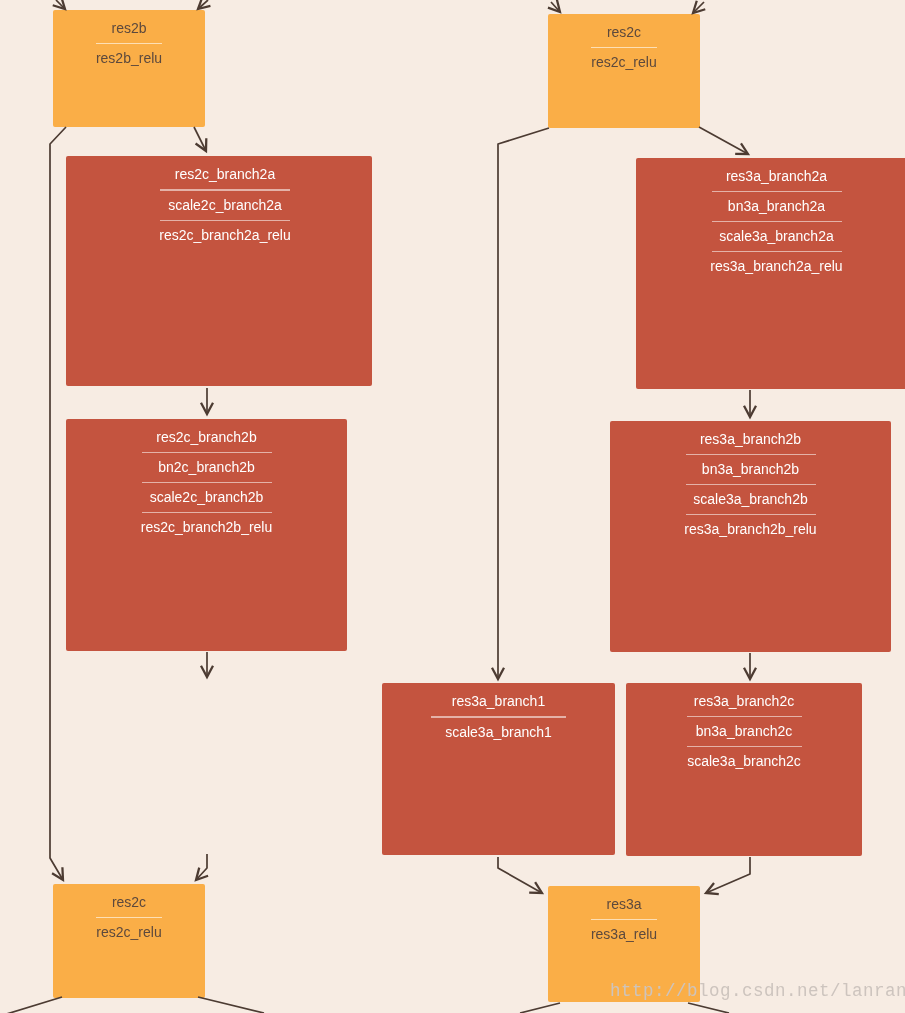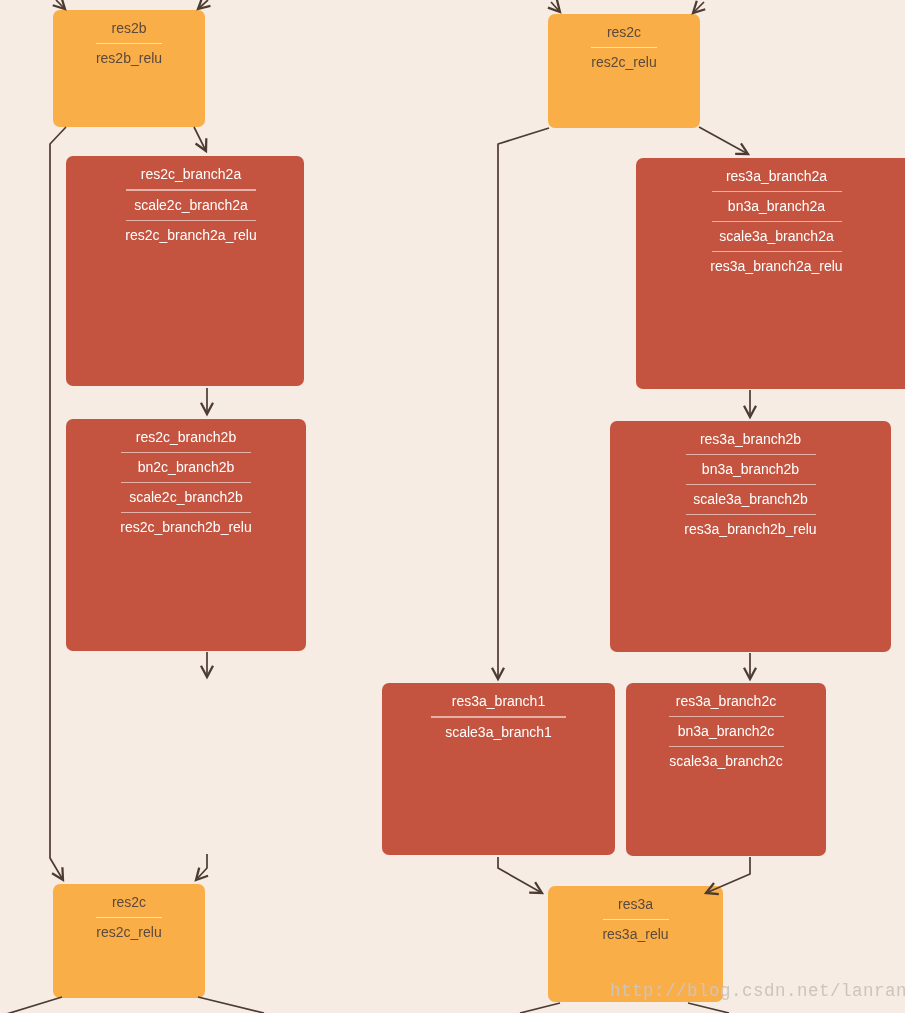--- a/index.html
+++ b/index.html
@@ -16,21 +16,21 @@
     background:#fff;
   }
   #canvas{
     position:relative;
     width:905px;height:1013px;
     background:var(--bg);
     overflow:hidden;
   }
   .node{
     position:absolute;
-    border-radius:7px;
+    border-radius:2px;
     box-sizing:border-box;
     padding-top:4px;
     text-align:center;
     cursor:pointer;
   }
   .node.orange{background:var(--orange);color:var(--text-orange);}
   .node.red{background:var(--red);color:var(--text-red);}
   .lbl{
     height:29px;line-height:29px;
     font-size:14px;
@@ -74,40 +74,40 @@
     <div class="hr" style="width:66px"></div>
     <div class="lbl">res2b_relu</div>
   </div>
 
   <div class="node orange" style="left:548px;top:14px;width:152px;height:114px;">
     <div class="lbl">res2c</div>
     <div class="hr" style="width:66px"></div>
     <div class="lbl">res2c_relu</div>
   </div>
 
-  <div class="node red" style="left:66px;top:156px;width:238px;height:230px;padding-left:12px;">
+  <div class="node red" style="left:66px;top:156px;width:306px;height:230px;padding-left:12px;">
     <div class="lbl">res2c_branch2a</div>
     <div class="hr" style="width:130px"></div>
     <div class="hr" style="width:130px"></div>
     <div class="lbl">scale2c_branch2a</div>
     <div class="hr" style="width:130px"></div>
     <div class="lbl">res2c_branch2a_relu</div>
   </div>
 
   <div class="node red" style="left:636px;top:158px;width:281px;height:231px;">
     <div class="lbl">res3a_branch2a</div>
     <div class="hr" style="width:130px"></div>
     <div class="lbl">bn3a_branch2a</div>
     <div class="hr" style="width:130px"></div>
     <div class="lbl">scale3a_branch2a</div>
     <div class="hr" style="width:130px"></div>
     <div class="lbl">res3a_branch2a_relu</div>
   </div>
 
-  <div class="node red" style="left:66px;top:419px;width:240px;height:232px;">
+  <div class="node red" style="left:66px;top:419px;width:281px;height:232px;">
     <div class="lbl">res2c_branch2b</div>
     <div class="hr" style="width:130px"></div>
     <div class="lbl">bn2c_branch2b</div>
     <div class="hr" style="width:130px"></div>
     <div class="lbl">scale2c_branch2b</div>
     <div class="hr" style="width:130px"></div>
     <div class="lbl">res2c_branch2b_relu</div>
   </div>
 
   <div class="node red" style="left:610px;top:421px;width:281px;height:231px;text-align:center;">
@@ -121,35 +121,35 @@
   </div>
 
 
   <div class="node red" style="left:382px;top:683px;width:233px;height:172px;">
     <div class="lbl">res3a_branch1</div>
     <div class="hr" style="width:135px"></div>
     <div class="hr" style="width:135px"></div>
     <div class="lbl">scale3a_branch1</div>
   </div>
 
-  <div class="node red" style="left:626px;top:683px;width:200px;height:173px;">
+  <div class="node red" style="left:626px;top:683px;width:236px;height:173px;">
     <div class="lbl">res3a_branch2c</div>
     <div class="hr" style="width:115px"></div>
     <div class="lbl">bn3a_branch2c</div>
     <div class="hr" style="width:115px"></div>
     <div class="lbl">scale3a_branch2c</div>
   </div>
 
   <div class="node orange" style="left:53px;top:884px;width:152px;height:114px;">
     <div class="lbl">res2c</div>
     <div class="hr" style="width:66px"></div>
     <div class="lbl">res2c_relu</div>
   </div>
 
-  <div class="node orange" style="left:548px;top:886px;width:175px;height:116px;">
+  <div class="node orange" style="left:548px;top:886px;width:152px;height:116px;">
     <div class="lbl">res3a</div>
     <div class="hr" style="width:66px"></div>
     <div class="lbl">res3a_relu</div>
   </div>
 
   <svg id="edges" width="905" height="1013" viewBox="0 0 905 1013">
     <defs>
       <marker id="arrow" markerUnits="userSpaceOnUse" markerWidth="22" markerHeight="16" viewBox="-10 -6 12 12" refX="0" refY="0" orient="auto">
         <path d="M-8.5,-4.5 L0,0 L-8.5,4.5" fill="none" stroke="#4C3B32" stroke-width="1.7" stroke-linejoin="miter"></path>
       </marker>

